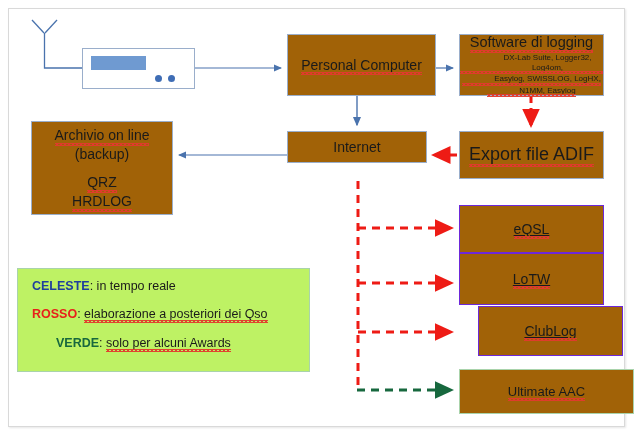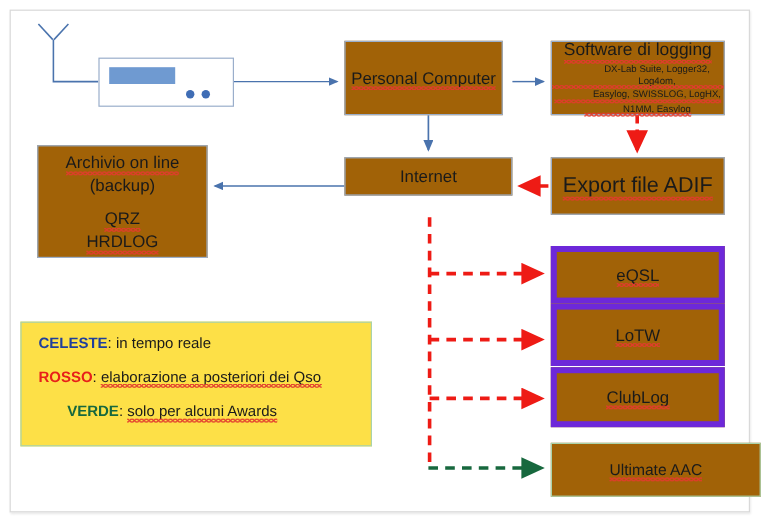--- a/index.html
+++ b/index.html
@@ -45,21 +45,21 @@
     box-sizing: border-box;
     background: #a16207;
     display: flex;
     flex-direction: column;
     align-items: center;
     justify-content: center;
     text-align: center;
     color: #1a1a1a;
   }
   .node.blue   { border: 1px solid #9aaecb; }
-  .node.red    { border: 5px solid #6d28d9; }
+  .node.red    { border: 1px solid #6d28d9; text-decoration: underline; }
   .node.green  { border: 1px solid #a9d3ab; }
 
   
   .sq {
     position: relative;
     display: inline-block;
     padding-bottom: 1px;
   }
   .sq::after {
     content: "";
@@ -67,45 +67,45 @@
     left: 0; right: 0; bottom: -1px;
     height: 3px;
     background-image:
       repeating-linear-gradient(135deg, #e23b2e 0 1px, transparent 1px 2px),
       repeating-linear-gradient(45deg, #e23b2e 0 1px, transparent 1px 2px);
     background-size: 4px 3px;
     opacity: 0.95;
   }
 
   
-  #node-personal-computer { left: 287px; top: 34px;  width: 132px; height: 62px; font-size: 14px; }
+  #node-personal-computer { left: 287px; top: 34px;  width: 149px; height: 62px; font-size: 14px; }
   #node-software-logging  { left: 459px; top: 34px;  width: 145px; height: 62px; }
   #node-internet          { left: 287px; top: 131px; width: 140px; height: 32px; font-size: 14px; }
   #node-export-adif       { left: 459px; top: 131px; width: 145px; height: 48px; font-size: 18px; }
   #node-archivio          { left: 31px;  top: 121px; width: 142px; height: 94px; font-size: 14px; }
   #node-eqsl              { left: 459px; top: 205px; width: 145px; height: 48px; font-size: 14px; }
   #node-lotw             { left: 459px; top: 253px; width: 145px; height: 52px; font-size: 14px; }
-  #node-clublog           { left: 459px; top: 306px; width: 145px; height: 50px; font-size: 14px; }
+  #node-clublog           { left: 478px; top: 306px; width: 145px; height: 50px; font-size: 14px; }
   #node-ultimate-aac      { left: 459px; top: 369px; width: 175px; height: 45px; font-size: 13px; }
 
   .sw-title { font-size: 14.5px; line-height: 17px; }
   .sw-list  { font-size: 8px; line-height: 9.5px; color: #1a1a1a; margin-top: 1px; padding-left: 32px; }
   .arc-line1 { font-size: 14px; line-height: 18px; }
   .arc-gap   { height: 10px; }
 
   
   #legend {
     position: absolute;
     left: 17px;
     top: 268px;
     width: 293px;
     height: 104px;
     border: 1px solid #a9d3ab;
     box-sizing: border-box;
-    background: #fde047;
+    background: #bef264;
     padding: 10px 12px 0 14px;
   }
   .legend-row {
     font-size: 12.5px;
     line-height: 14px;
     color: #1a1a1a;
     margin-bottom: 14px;
     white-space: nowrap;
   }
   .legend-key { font-weight: bold; }

